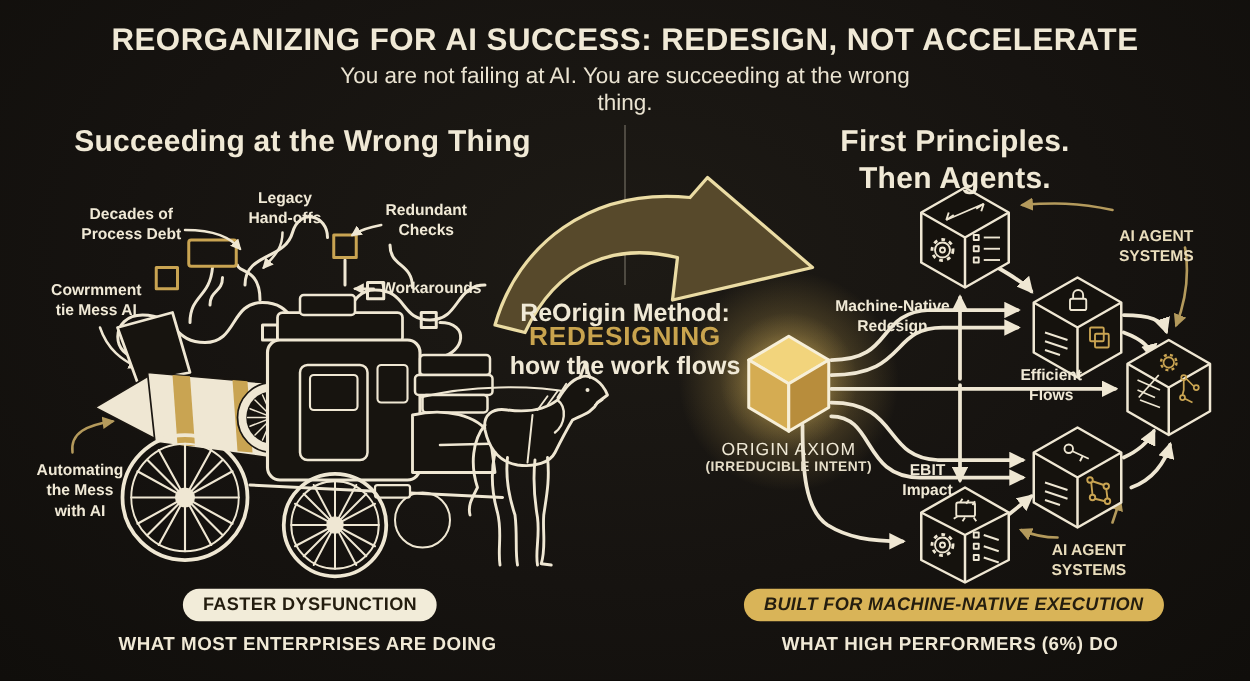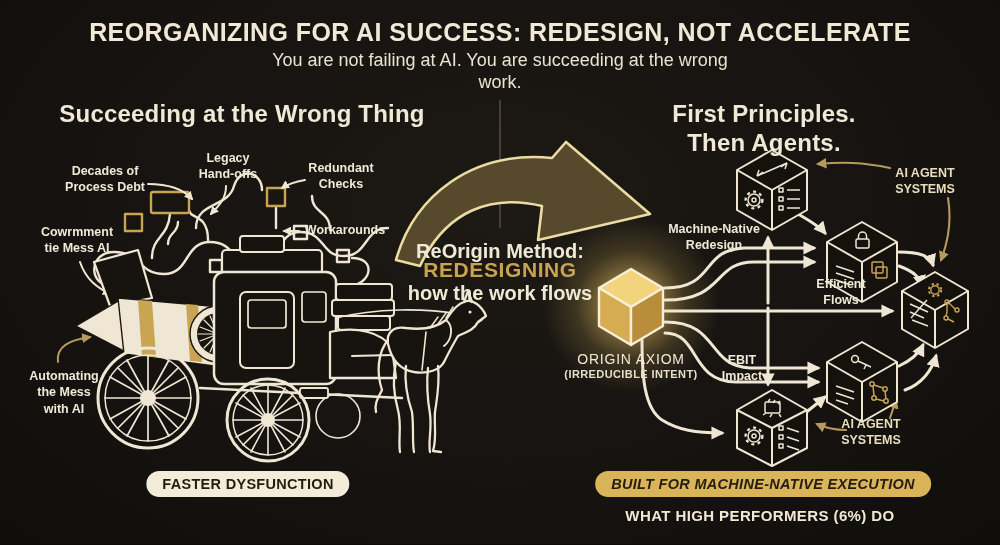--- a/index.html
+++ b/index.html
@@ -10,21 +10,21 @@
   .t{position:absolute;transform:translateX(-50%);text-align:center;white-space:pre-line;
      color:#F0E9D6;line-height:1.22;}
   .title{left:50%;top:17px;font-size:25px;font-weight:700;letter-spacing:.4px;width:100%;}
   .subtitle{left:50%;top:50px;font-size:18px;font-weight:400;color:#EAE3D1;}
   .heading{font-size:24px;font-weight:700;letter-spacing:.2px;}
   .callout{font-size:12.5px;font-weight:700;line-height:1.3;}
   .m-label{font-size:20px;font-weight:700;}
   .m-high{font-size:21px;font-weight:700;color:#C9A44E;letter-spacing:.6px;}
   .origin-t{font-size:14px;font-weight:400;letter-spacing:.8px;}
   .origin-s{font-size:11px;font-weight:700;letter-spacing:.4px;color:#E6DEC9;}
-  .flabel{font-size:12.5px;font-weight:700;line-height:1.3;}
+  .flabel{font-size:12.5px;font-weight:700;line-height:1.3;margin-top:16px;}
   .agent{color:#E9DDBC;}
   .pill{position:absolute;transform:translateX(-50%);border-radius:14px;
         font-size:14.5px;font-weight:700;color:#241D0F;padding:5px 16px;letter-spacing:.3px;white-space:nowrap;}
   .pill-cream{background:#F2ECD9;}
   .pill-gold{background:#D9B458;font-style:italic;}
   .caption{font-size:15px;font-weight:700;letter-spacing:.4px;white-space:nowrap;}
 </style>
 </head>
 <body>
 
@@ -305,21 +305,21 @@
         <rect x="779" y="435" width="4" height="4"></rect>
             <line x1="787" y1="437" x2="799" y2="441"></line>
         <rect x="779" y="444" width="4" height="4"></rect>
             <line x1="787" y1="446" x2="799" y2="450"></line>
       </g>
     </g>
   </g>
 </svg>
 
 <div class="t title">REORGANIZING FOR AI SUCCESS: REDESIGN, NOT ACCELERATE</div>
-<div class="t subtitle">You are not failing at AI. You are succeeding at the wrong work.</div>
+<div class="t subtitle">You are not failing at AI. You are succeeding at the wrong thing.</div>
 
 <div class="t heading" style="left:242px;top:99px">Succeeding at the Wrong Thing</div>
 <div class="t heading" style="left:764px;top:99px">First Principles. Then Agents.</div>
 
 <div class="t callout" style="left:105px;top:163px">Decades of
 Process Debt</div>
 <div class="t callout" style="left:228px;top:150px">Legacy
 Hand-offs</div>
 <div class="t callout" style="left:341px;top:160px">Redundant
 Checks</div>
@@ -342,17 +342,18 @@
 <div class="t flabel" style="left:841px;top:276px">Efficient
 Flows</div>
 <div class="t flabel" style="left:742px;top:352px">EBIT
 Impact</div>
 <div class="t flabel agent" style="left:925px;top:165px">AI AGENT
 SYSTEMS</div>
 <div class="t flabel agent" style="left:871px;top:416px">AI AGENT
 SYSTEMS</div>
 
 <div class="pill pill-cream" style="left:248px;top:471px">FASTER DYSFUNCTION</div>
+<div class="t caption" style="left:246px;top:507px">WHAT MOST ENTERPRISES ARE DOING</div>
 
 <div class="pill pill-gold" style="left:763px;top:471px">BUILT FOR MACHINE-NATIVE EXECUTION</div>
 <div class="t caption" style="left:760px;top:507px">WHAT HIGH PERFORMERS (6%) DO</div>
 
 </div>
 
 </body></html>

